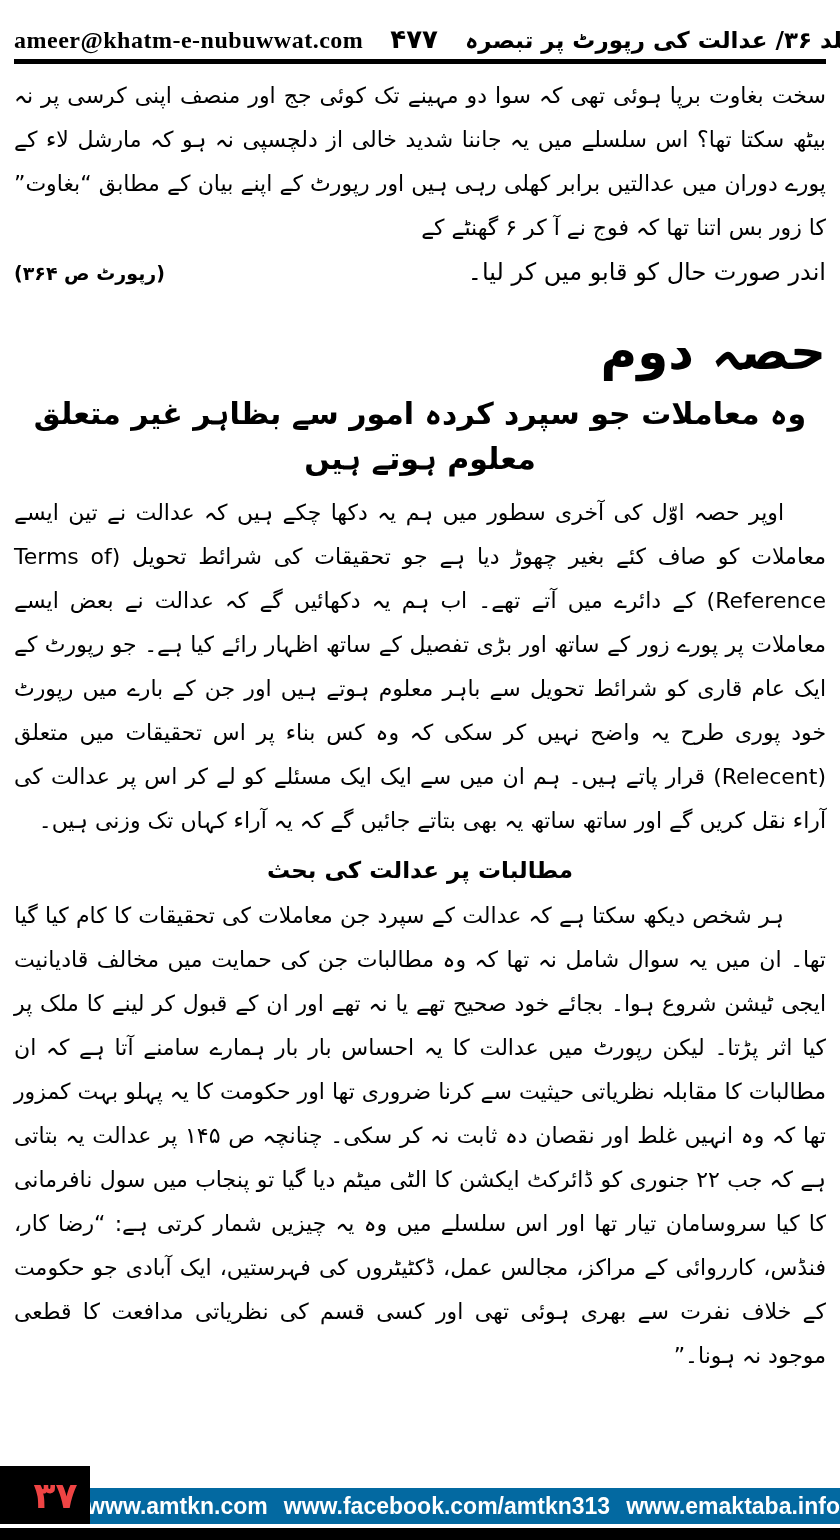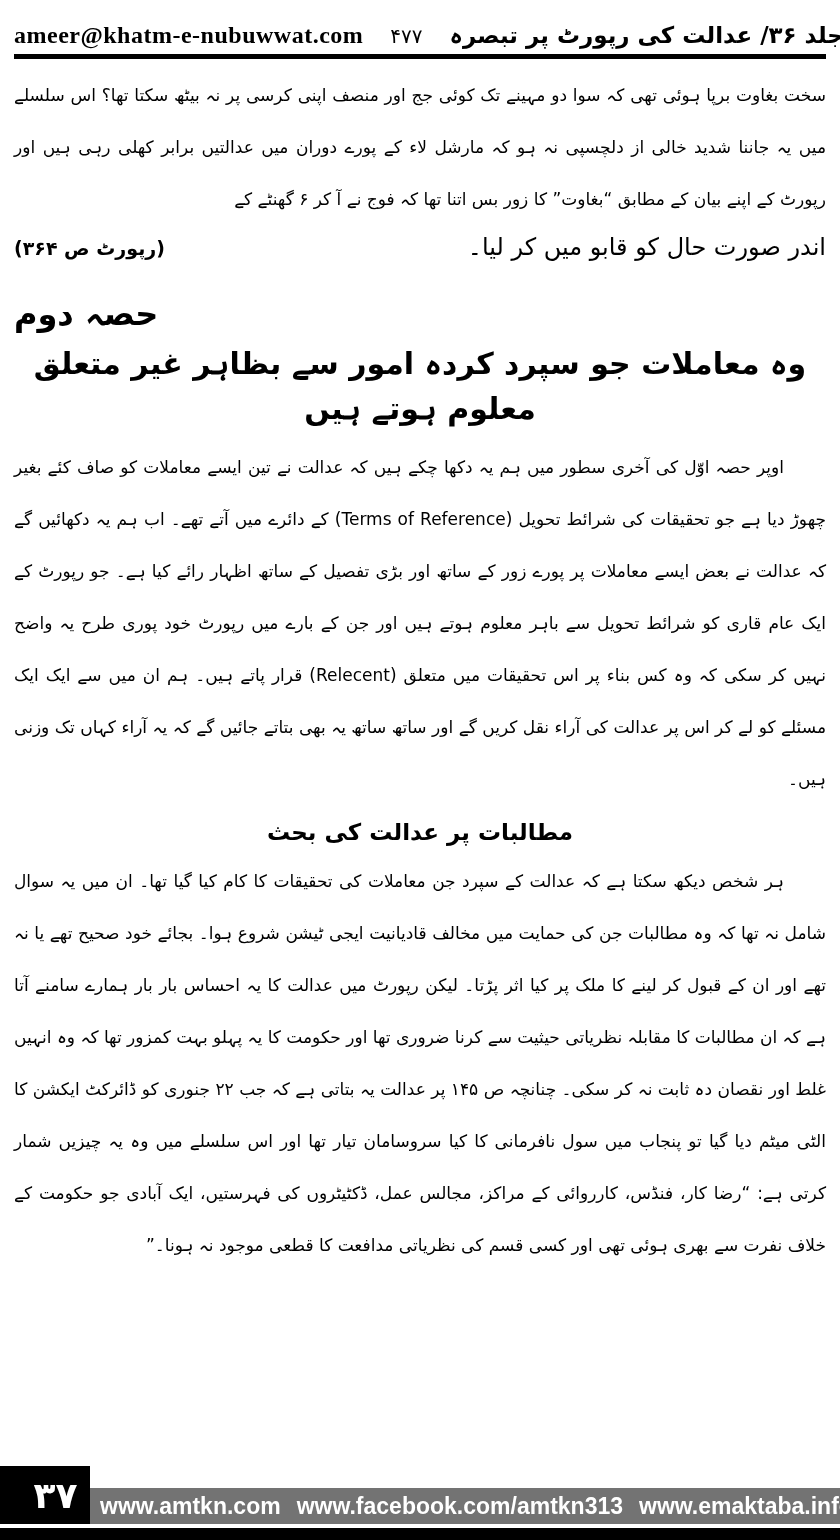--- a/index.html
+++ b/index.html
@@ -26,22 +26,22 @@
     gap: 27px;
   }
   .header-email {
     font-family: "Liberation Serif", serif;
     font-weight: bold;
     font-size: 24px;
     letter-spacing: 0.5px;
     white-space: nowrap;
   }
   .header-pagenum {
-    font-weight: normal;
-    font-size: 20px;
+    font-weight: bold;
+    font-size: 26px;
     direction: rtl;
     white-space: nowrap;
     margin-top: 16px;
   }
   .header-title {
     direction: rtl;
     font-weight: bold;
     font-size: 23px;
     white-space: nowrap;
   }
@@ -51,37 +51,37 @@
     border-top: 3px solid #000;
     border-bottom: 2px solid #000;
   }
   
   .content {
     direction: rtl;
     padding: 10px 14px 0 14px;
     text-align: justify;
   }
   .para {
-    font-size: 17px;
-    line-height: 52px;
+    font-size: 22px;
+    line-height: 44px;
     text-align: justify;
   }
   .para.indent { text-indent: 42px; }
   .last-line {
     font-size: 24px;
     line-height: 44px;
     display: flex;
     justify-content: space-between;
     align-items: baseline;
   }
   .citation { font-size: 19px; font-weight: bold; }
   .h-part {
-    text-align: left;
+    text-align: right;
     font-weight: bold;
-    font-size: 32px;
+    font-size: 50px;
     line-height: 1.4;
     margin: 22px 0 4px 0;
   }
   .h-sub {
     text-align: center;
     font-weight: bold;
     font-size: 30px;
     line-height: 1.5;
     margin: 4px 0 10px 0;
   }
@@ -94,45 +94,45 @@
   }
   
   .footer {
     position: absolute;
     left: 0;
     right: 0;
     bottom: 0;
   }
   .footer-bar {
     height: 36px;
-    background: #737373;
+    background: #0369a1;
     color: #fff;
     display: flex;
     align-items: center;
-    justify-content: space-between;
+    justify-content: flex-end;
     gap: 16px;
     padding-left: 100px;
     font-family: "Liberation Sans", sans-serif;
     font-weight: bold;
     font-size: 23px;
     direction: ltr;
   }
   .footer-strip {
     margin-top: 4px;
     height: 12px;
     background: #000;
   }
   .page-box {
     position: absolute;
     left: 0;
     bottom: 16px;
     width: 90px;
     height: 58px;
     background: #000;
-    color: #ffffff;
+    color: #ef4444;
     display: flex;
     align-items: center;
     justify-content: center;
     font-weight: bold;
     font-size: 36px;
     direction: rtl;
     padding-left: 21px;
   }
 </style>
 </head>

